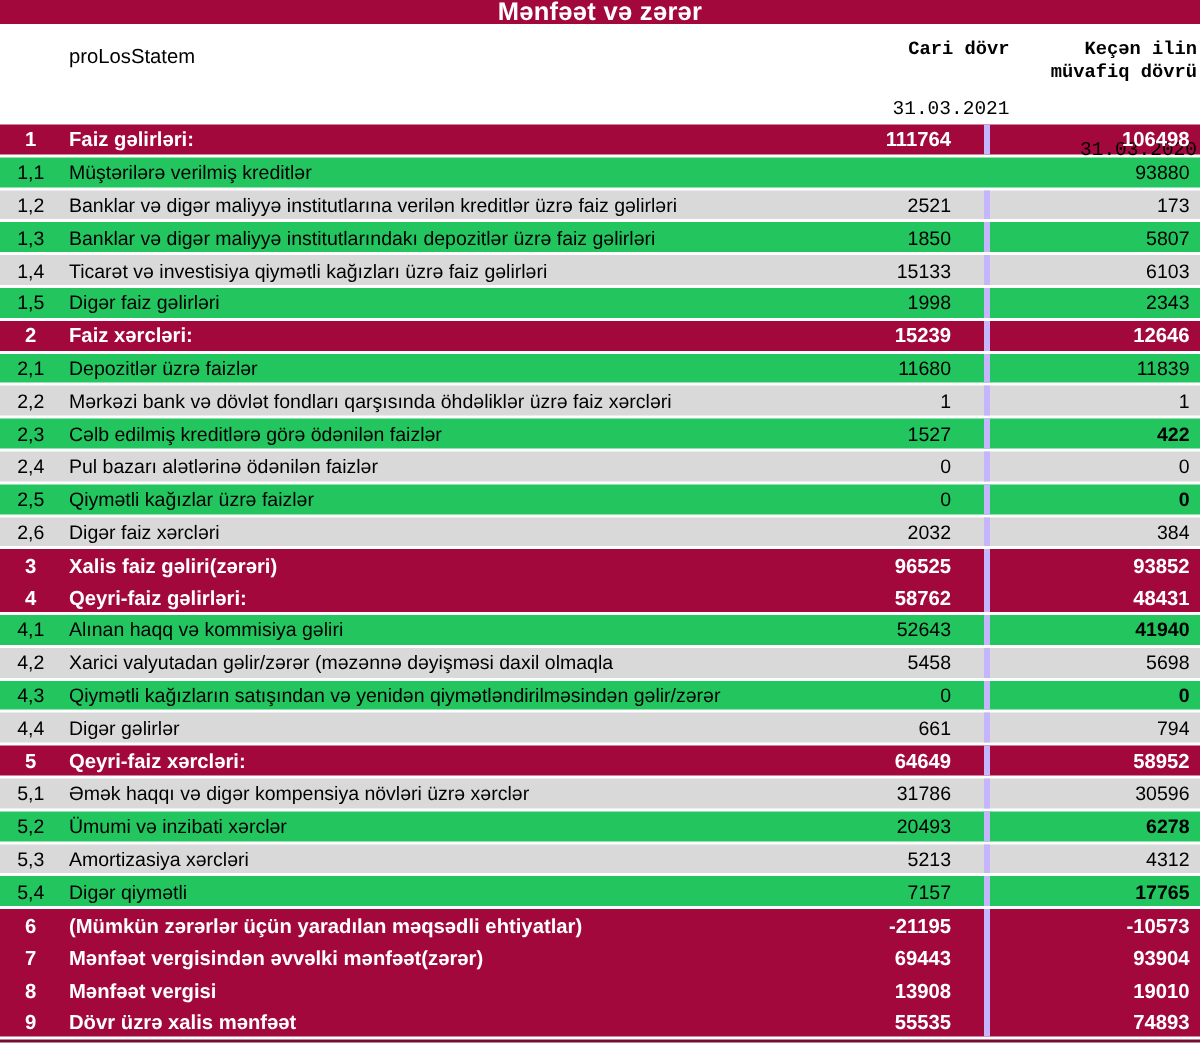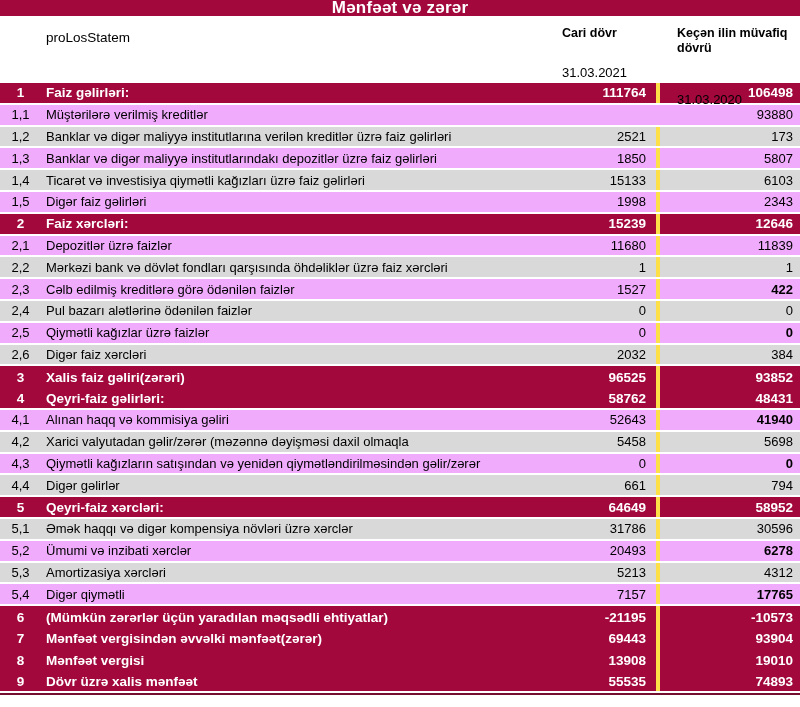--- a/index.html
+++ b/index.html
@@ -36,60 +36,61 @@
     flex: 1;
     padding-left: 46px;
     padding-top: 11px;
     font-size: 13.5px;
     box-sizing: border-box;
   }
   .h-col {
     display: flex;
     flex-direction: column;
     justify-content: space-between;
-    text-align: left;
+    text-align: right;
     padding: 7px 2px 3px 2px;
     box-sizing: border-box;
+    font-family: Liberation Mono, monospace;
   }
   .h-col.c1 { width: 115px; }
   .h-col.c2 { width: 125px; gap: 36px; }
   .h-col-title {
     font-weight: bold;
     font-size: 12.5px;
     line-height: 1.18;
   }
   .h-col-date {
     font-size: 13px;
   }
   
   .tbody { border-bottom: 2px solid #731030; }
   .row {
     display: flex;
     align-items: stretch;
     height: 19.8px;
     margin-bottom: 2px;
     font-size: 13px;
-    background: #f0abfc;
+    background: #22c55e;
   }
   .row.shaded { background: var(--zebra); }
   .row.section {
     background: var(--accent);
     color: #ffffff;
     font-weight: bold;
     font-size: 13.5px;
   }
   .row.joined { height: 21.8px; margin-bottom: 0; }
   .cell { display: flex; align-items: center; box-sizing: border-box; }
   .c-num { width: 41px; justify-content: center; }
   .c-label { flex: 1; padding-left: 5px; white-space: nowrap; overflow: hidden; }
   .c-v1 {
     width: 115px;
     justify-content: flex-end;
-    padding-right: 10px;
-    border-right: 4px solid #fde047;
+    padding-right: 22px;
+    border-right: 4px solid #c4b5fd;
   }
   .c-v2 { width: 140px; justify-content: flex-end; padding-right: 7px; }
   .c-v2.bold { font-weight: bold; }
 </style>
 </head>
 <body>
 
 <div class="page">
 
   <div class="title-bar">Mənfəət və zərər</div>

